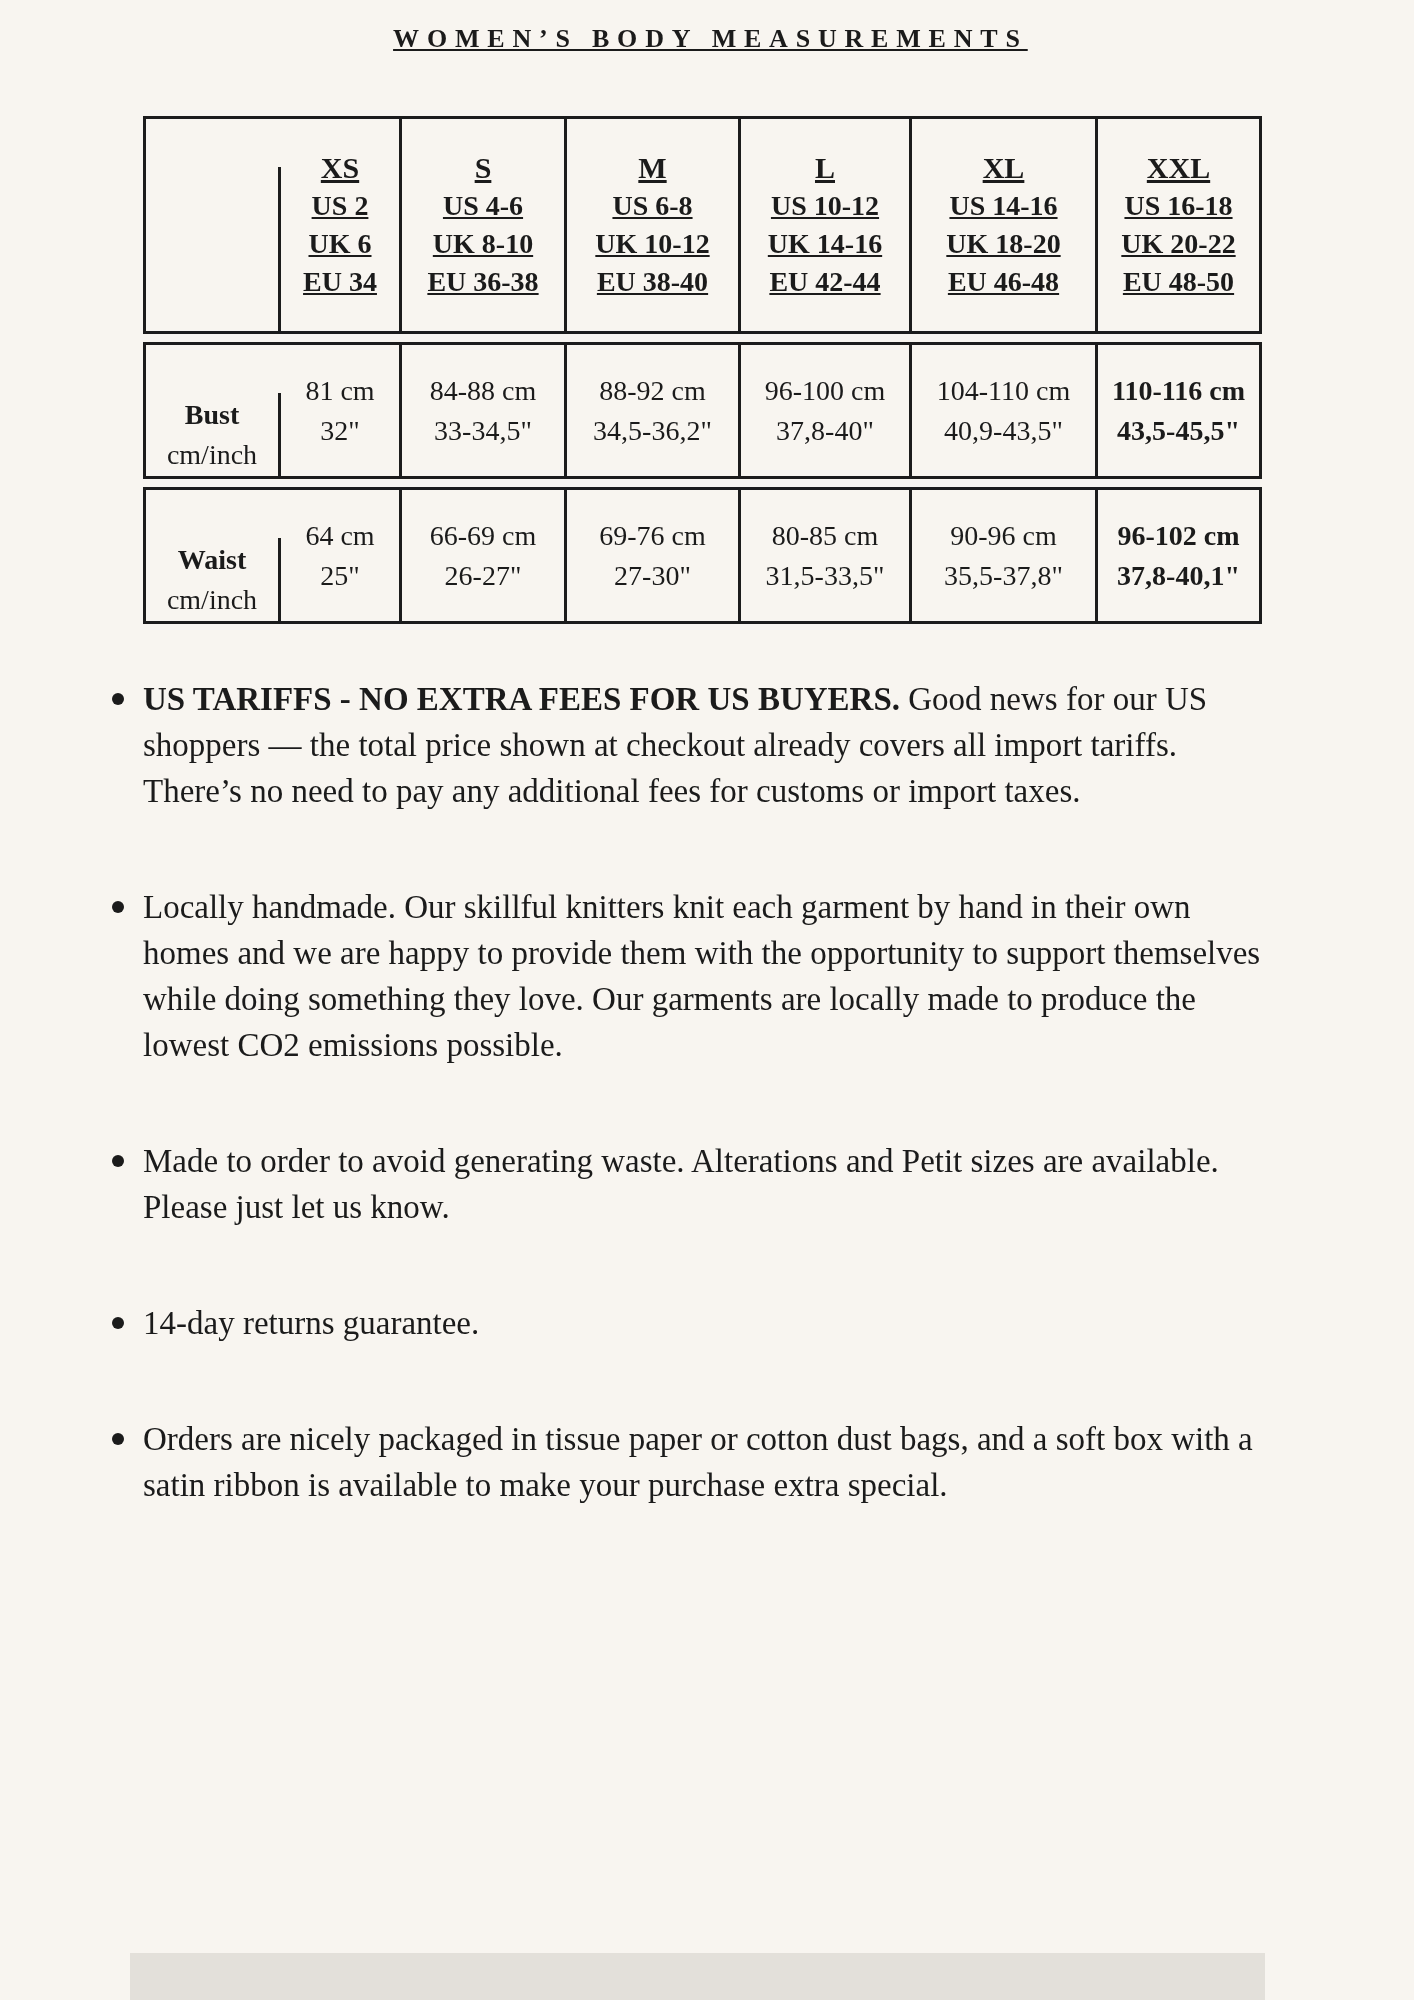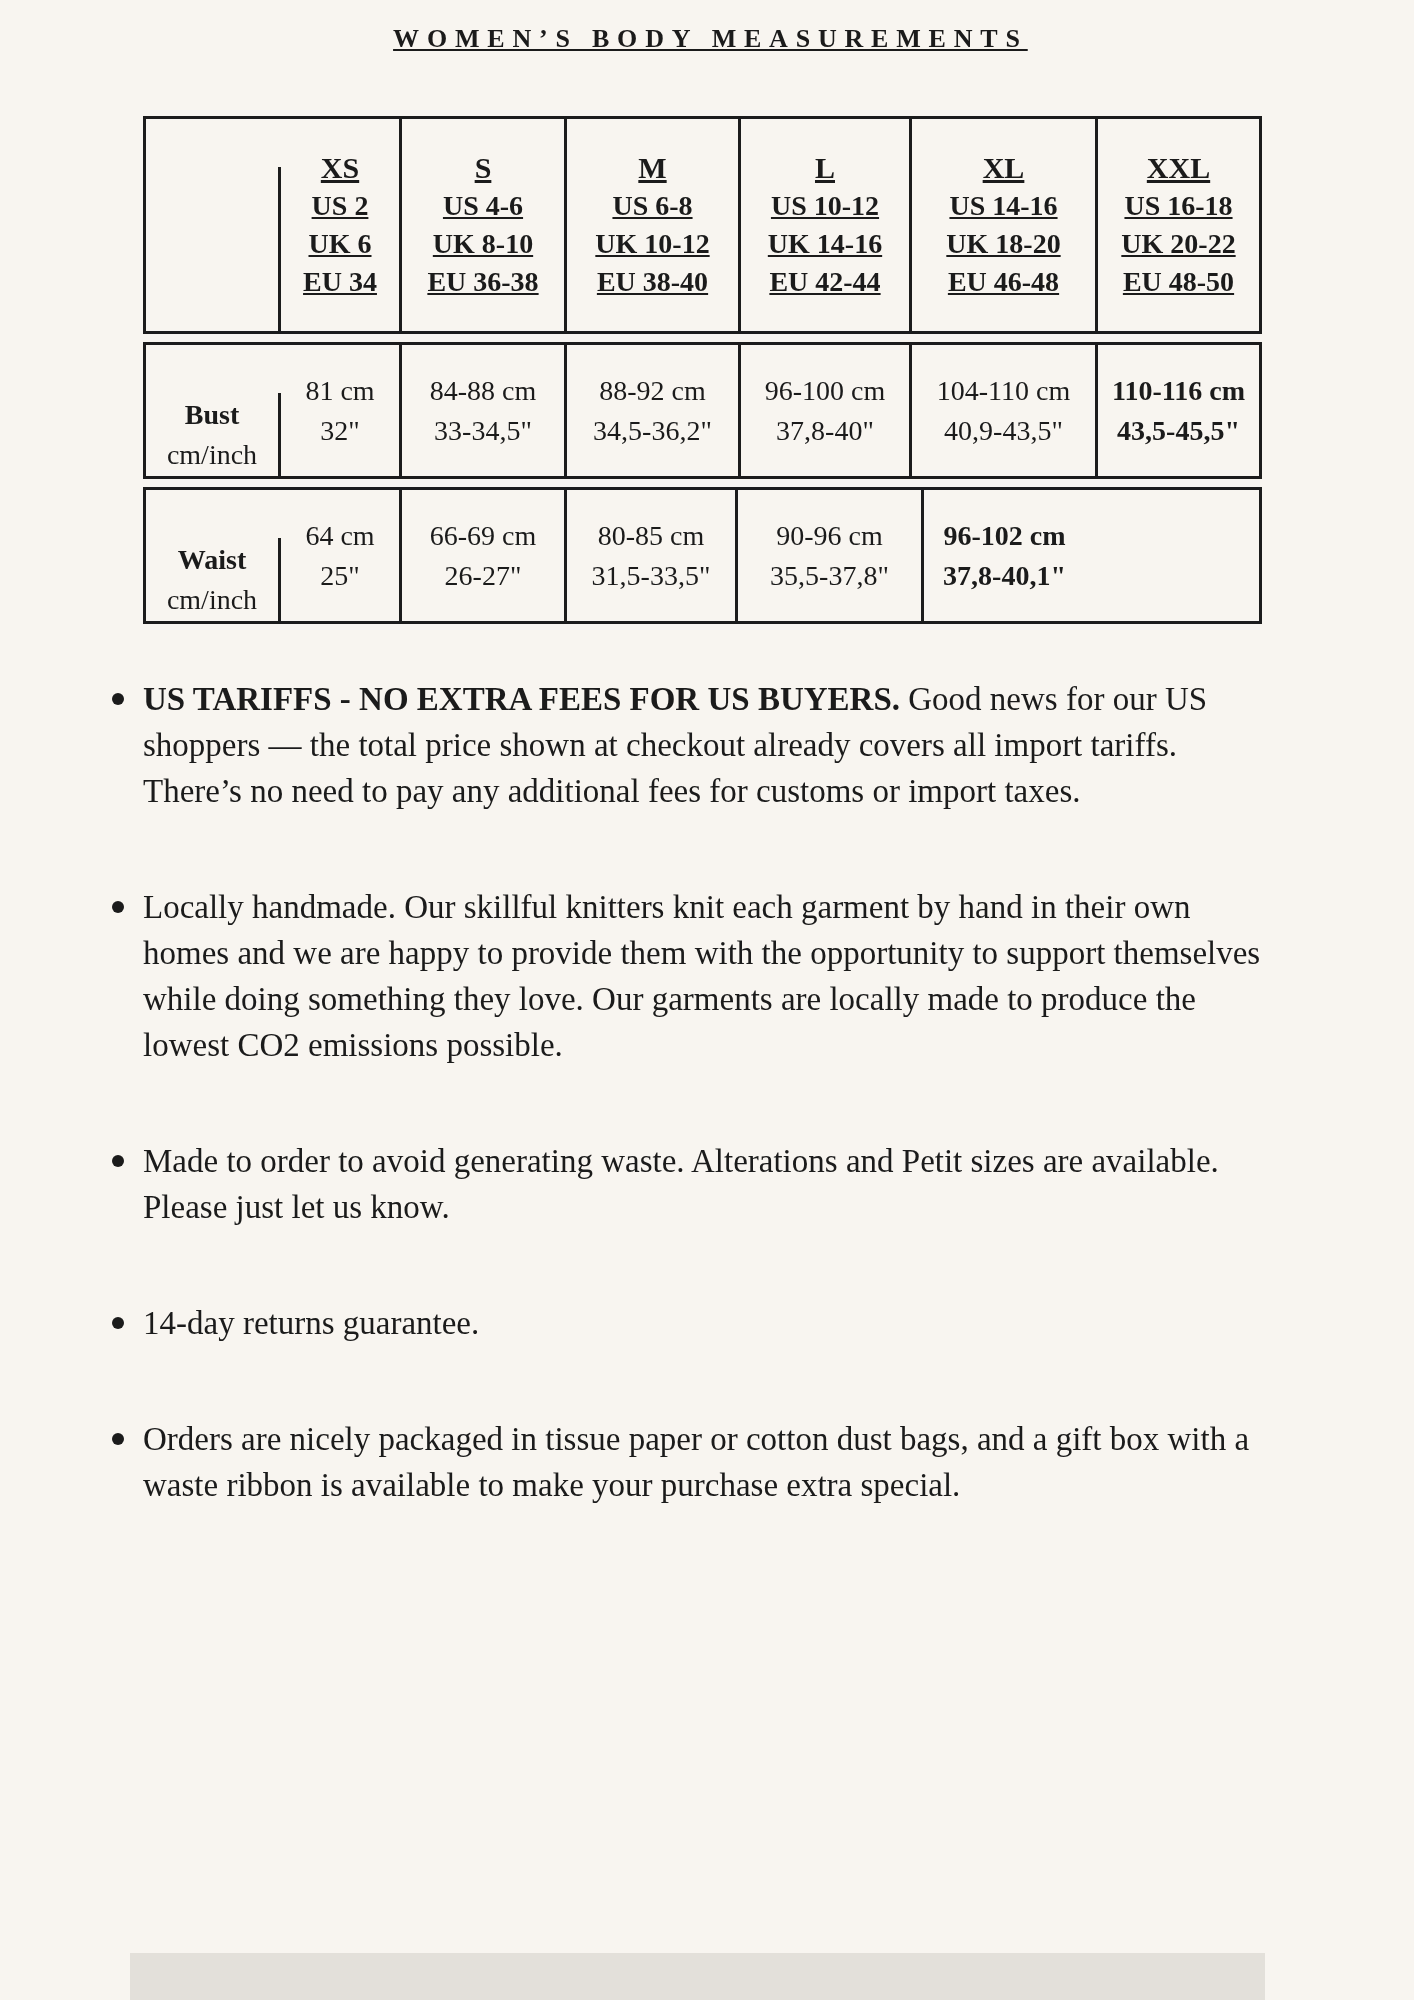--- a/index.html
+++ b/index.html
@@ -153,20 +153,24 @@
         <div>cm/inch</div>
       </div>
       <div class="cell c1">
         <div>64 cm</div>
         <div>25"</div>
       </div>
       <div class="cell c2">
         <div>66-69 cm</div>
         <div>26-27"</div>
       </div>
+      <div class="cell c3">
+        <div>69-76 cm</div>
+        <div>27-30"</div>
+      </div>
       <div class="cell c4">
         <div>80-85 cm</div>
         <div>31,5-33,5"</div>
       </div>
       <div class="cell c5">
         <div>90-96 cm</div>
         <div>35,5-37,8"</div>
       </div>
       <div class="cell c6 last">
         <div>96-102 cm</div>
@@ -174,18 +178,18 @@
       </div>
     </div>
 
   </div>
 
   <ul class="info-list">
     <li><span class="b">US TARIFFS - NO EXTRA FEES FOR US BUYERS. </span><span>Good news for our US shoppers — the total price shown at checkout already covers all import tariffs. There’s no need to pay any additional fees for customs or import taxes.</span></li>
     <li><span class="b"></span><span>Locally handmade. Our skillful knitters knit each garment by hand in their own homes and we are happy to provide them with the opportunity to support themselves while doing something they love. Our garments are locally made to produce the lowest CO2 emissions possible.</span></li>
     <li><span class="b"></span><span>Made to order to avoid generating waste. Alterations and Petit sizes are available. Please just let us know.</span></li>
     <li><span class="b"></span><span>14-day returns guarantee.</span></li>
-    <li><span class="b"></span><span>Orders are nicely packaged in tissue paper or cotton dust bags, and a gift box with a waste ribbon is available to make your purchase extra special.</span></li>
+    <li><span class="b"></span><span>Orders are nicely packaged in tissue paper or cotton dust bags, and a soft box with a satin ribbon is available to make your purchase extra special.</span></li>
   </ul>
 
 </div>
 
 <div class="gray-band"></div>
 
 </body></html>

